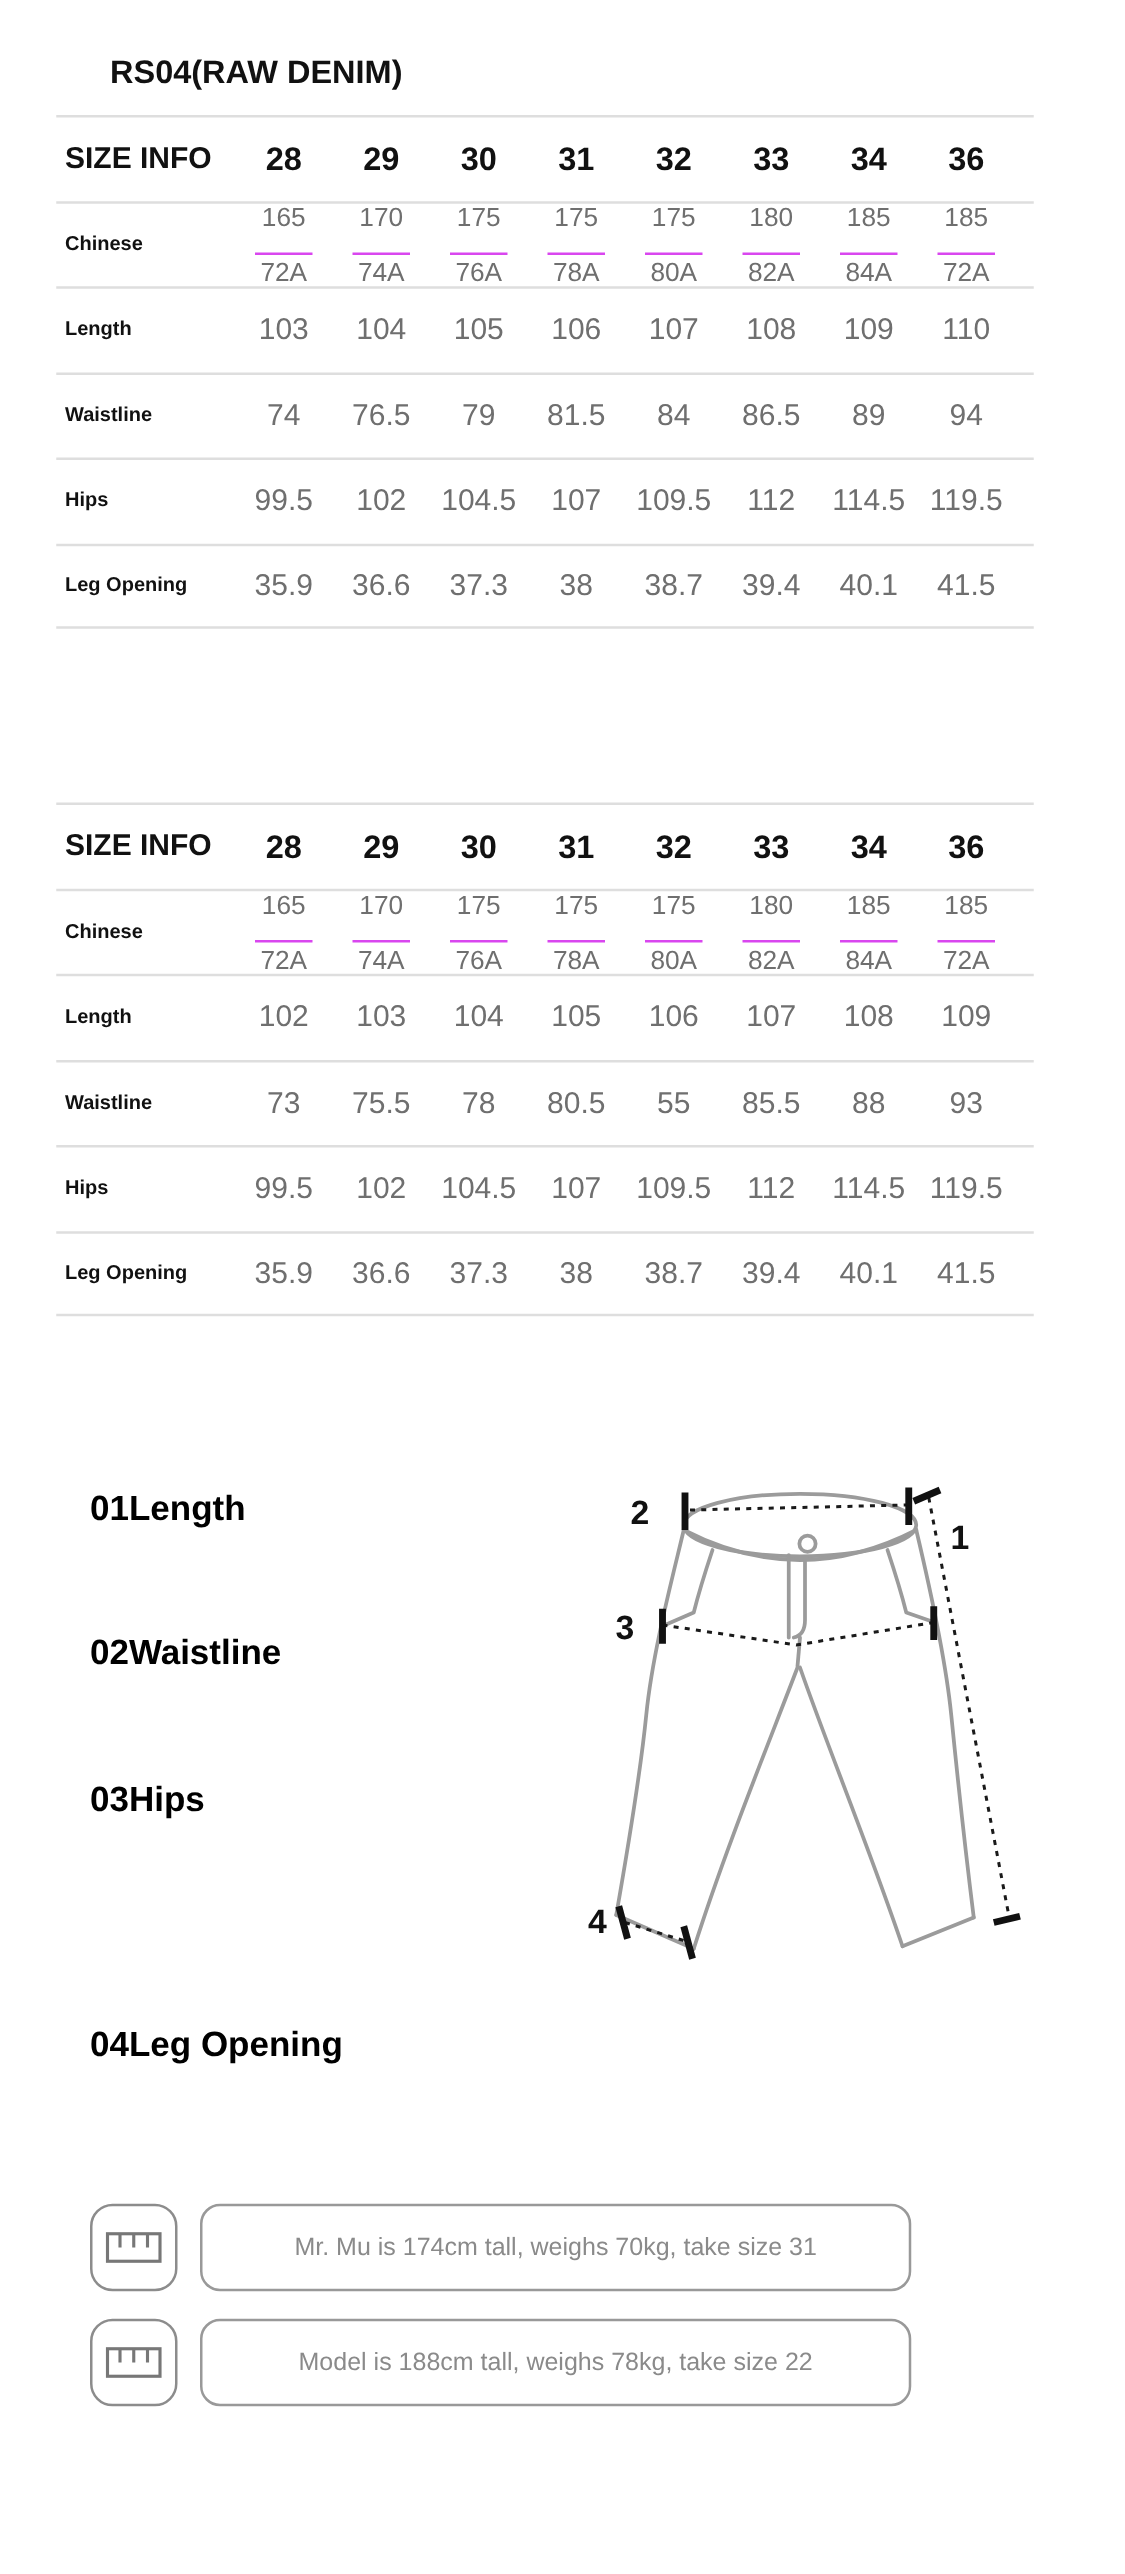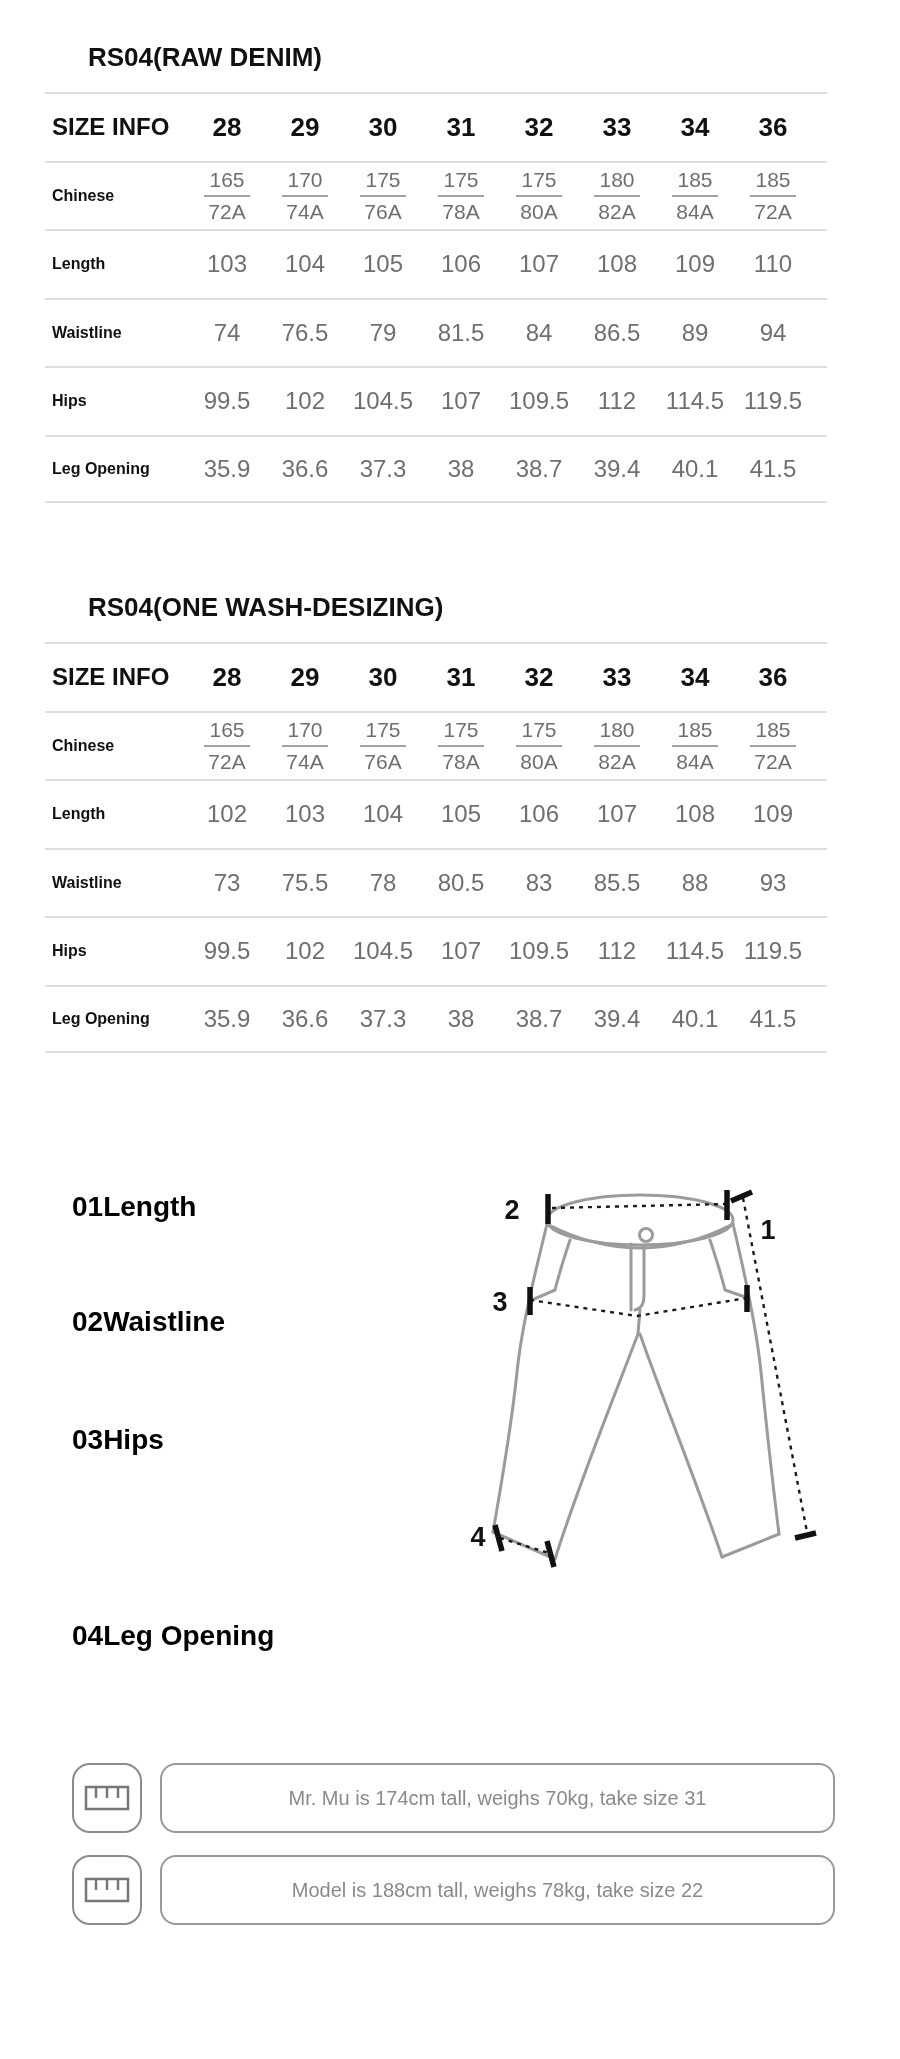--- a/index.html
+++ b/index.html
@@ -23,41 +23,41 @@
   }
   .trow:last-child { border-bottom:2px solid #dedede; }
   .cell { text-align:center; white-space:nowrap; }
   .cell.label {
     text-align:left; padding-left:7px; font-size:16px; font-weight:bold; color:#111;
   }
   .cell.hcell { font-size:24px; }
   .cell.size { font-size:26px; font-weight:bold; color:#111; }
   .cell.val { font-size:24px; color:#6f6f6f; }
   .cell.frac { display:flex; flex-direction:column; align-items:center; font-size:21px; color:#6f6f6f; }
-  .cell.frac .num { border-bottom:2px solid #a3a3a3; padding:0 5px 4px; line-height:23px; }
+  .cell.frac .num { border-bottom:2px solid #d946ef; padding:0 5px 16px; line-height:23px; }
   .cell.frac .den { padding-top:3px; line-height:23px; }
   .legend-item {
     position:absolute; left:72px; font-size:28px; font-weight:bold; color:#000;
     line-height:34px; white-space:nowrap;
   }
   #legend-0 { top:1190px; }
   #legend-1 { top:1305px; }
   #legend-2 { top:1423px; }
   #legend-3 { top:1619px; }
   #pants-svg { position:absolute; left:460px; top:1140px; }
   .note-row { position:absolute; left:72px; width:763px; height:70px; }
   #note-0 { top:1763px; }
   #note-1 { top:1855px; }
   .note-icon-box {
     position:absolute; left:0; top:0; width:70px; height:70px; box-sizing:border-box;
     border:2px solid #8c8c8c; border-radius:18px;
     display:flex; align-items:center; justify-content:center;
   }
   .note-text-box {
-    position:absolute; left:88px; top:0; width:675px; height:70px; box-sizing:border-box;
+    position:absolute; left:88px; top:0; width:569px; height:70px; box-sizing:border-box;
     border:2px solid #999; border-radius:16px;
     display:flex; align-items:center; justify-content:center;
     font-size:20px; color:#8a8a8a; white-space:nowrap;
   }
 </style>
 </head>
 <body>
 
 <div id="page">
 
@@ -148,21 +148,20 @@
         <div class="cell val">36.6</div>
         <div class="cell val">37.3</div>
         <div class="cell val">38</div>
         <div class="cell val">38.7</div>
         <div class="cell val">39.4</div>
         <div class="cell val">40.1</div>
         <div class="cell val">41.5</div>
       </div>
     </div>
 
-  <div class="tbl-title" id="title-2">RS04(ONE WASH-DESIZING)</div>
   <div class="size-table" id="table-2">
       <div class="trow">
         <div class="cell label hcell">SIZE INFO</div>
         <div class="cell size">28</div>
         <div class="cell size">29</div>
         <div class="cell size">30</div>
         <div class="cell size">31</div>
         <div class="cell size">32</div>
         <div class="cell size">33</div>
         <div class="cell size">34</div>
@@ -213,21 +212,21 @@
         <div class="cell val">107</div>
         <div class="cell val">108</div>
         <div class="cell val">109</div>
       </div>
       <div class="trow">
         <div class="cell label">Waistline</div>
         <div class="cell val">73</div>
         <div class="cell val">75.5</div>
         <div class="cell val">78</div>
         <div class="cell val">80.5</div>
-        <div class="cell val">83</div>
+        <div class="cell val">55</div>
         <div class="cell val">85.5</div>
         <div class="cell val">88</div>
         <div class="cell val">93</div>
       </div>
       <div class="trow">
         <div class="cell label">Hips</div>
         <div class="cell val">99.5</div>
         <div class="cell val">102</div>
         <div class="cell val">104.5</div>
         <div class="cell val">107</div>

